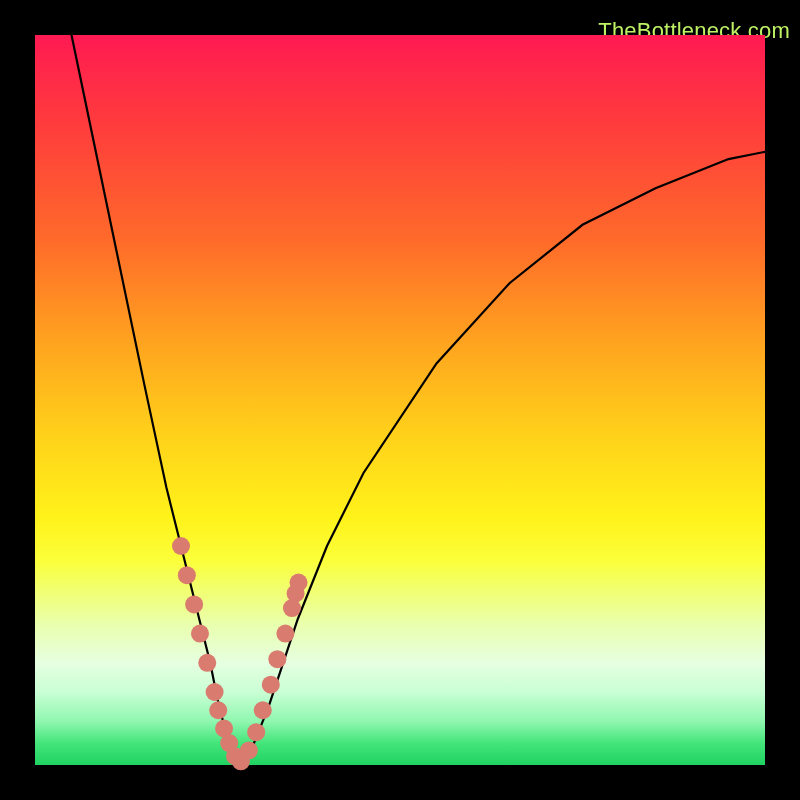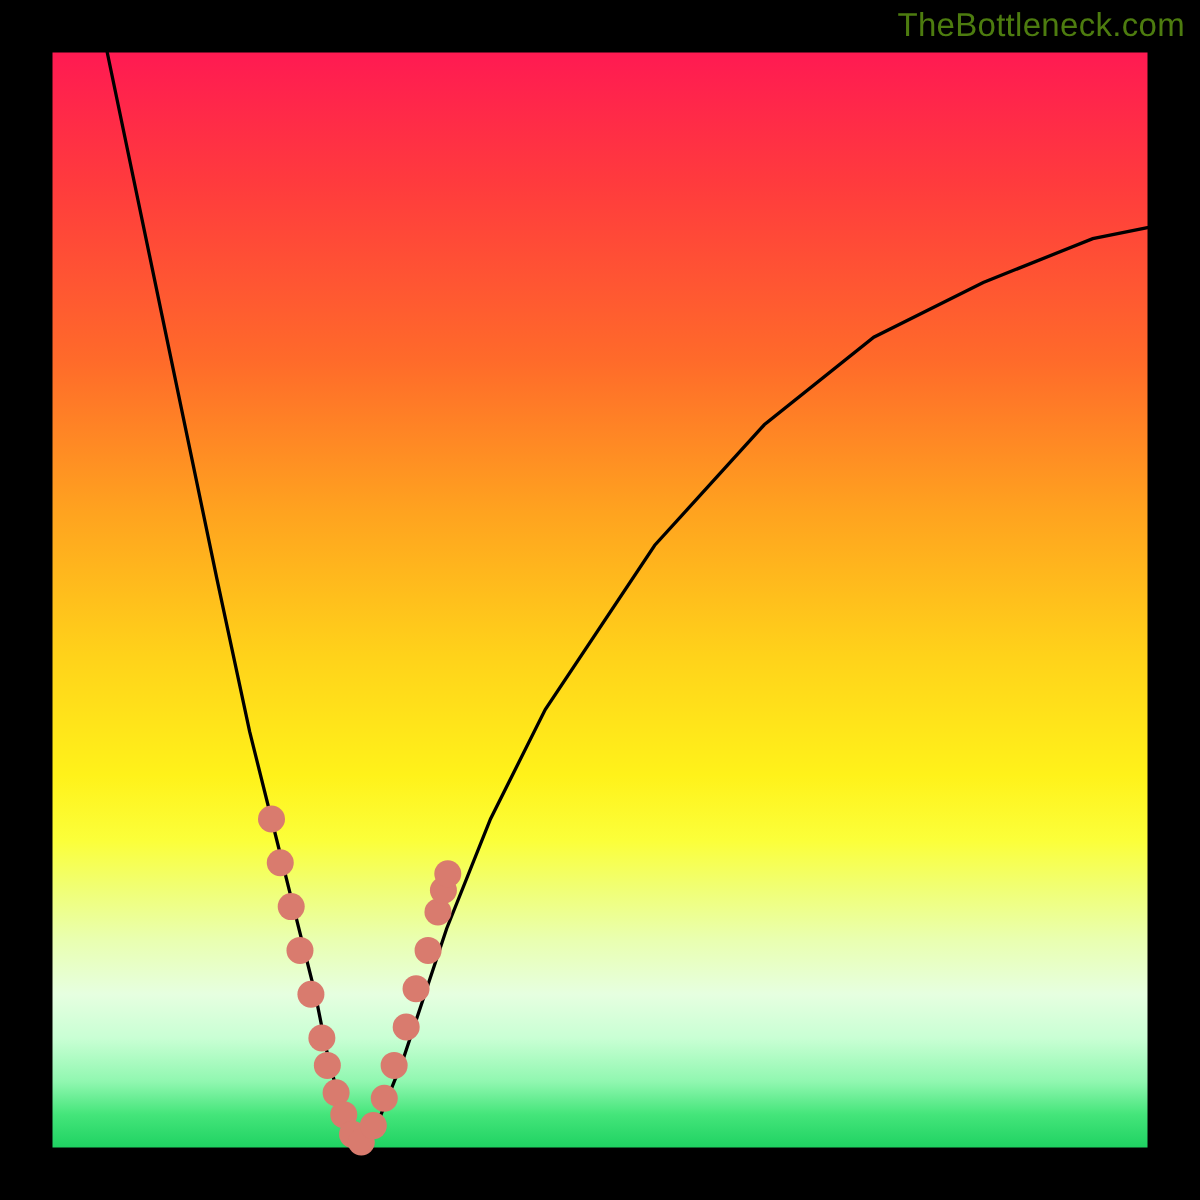--- a/index.html
+++ b/index.html
@@ -35,23 +35,23 @@
       #e9ffb0 81%,
       #e6ffe0 86%,
       #c9ffd4 90%,
       #90f7b0 94%,
       #44e57a 97%,
       #1fd262 100%
     );
   }
   .watermark {
     position: absolute;
-    top: 4px;
+    top: 18px;
     right: 10px;
-    color: #4d7c0f;
+    color: #bef264;
     font-size: 22px;
     font-weight: 500;
     letter-spacing: 0.2px;
     user-select: none;
   }
   svg.overlay {
     position: absolute;
     left: 0;
     top: 0;
     width: 730px;

